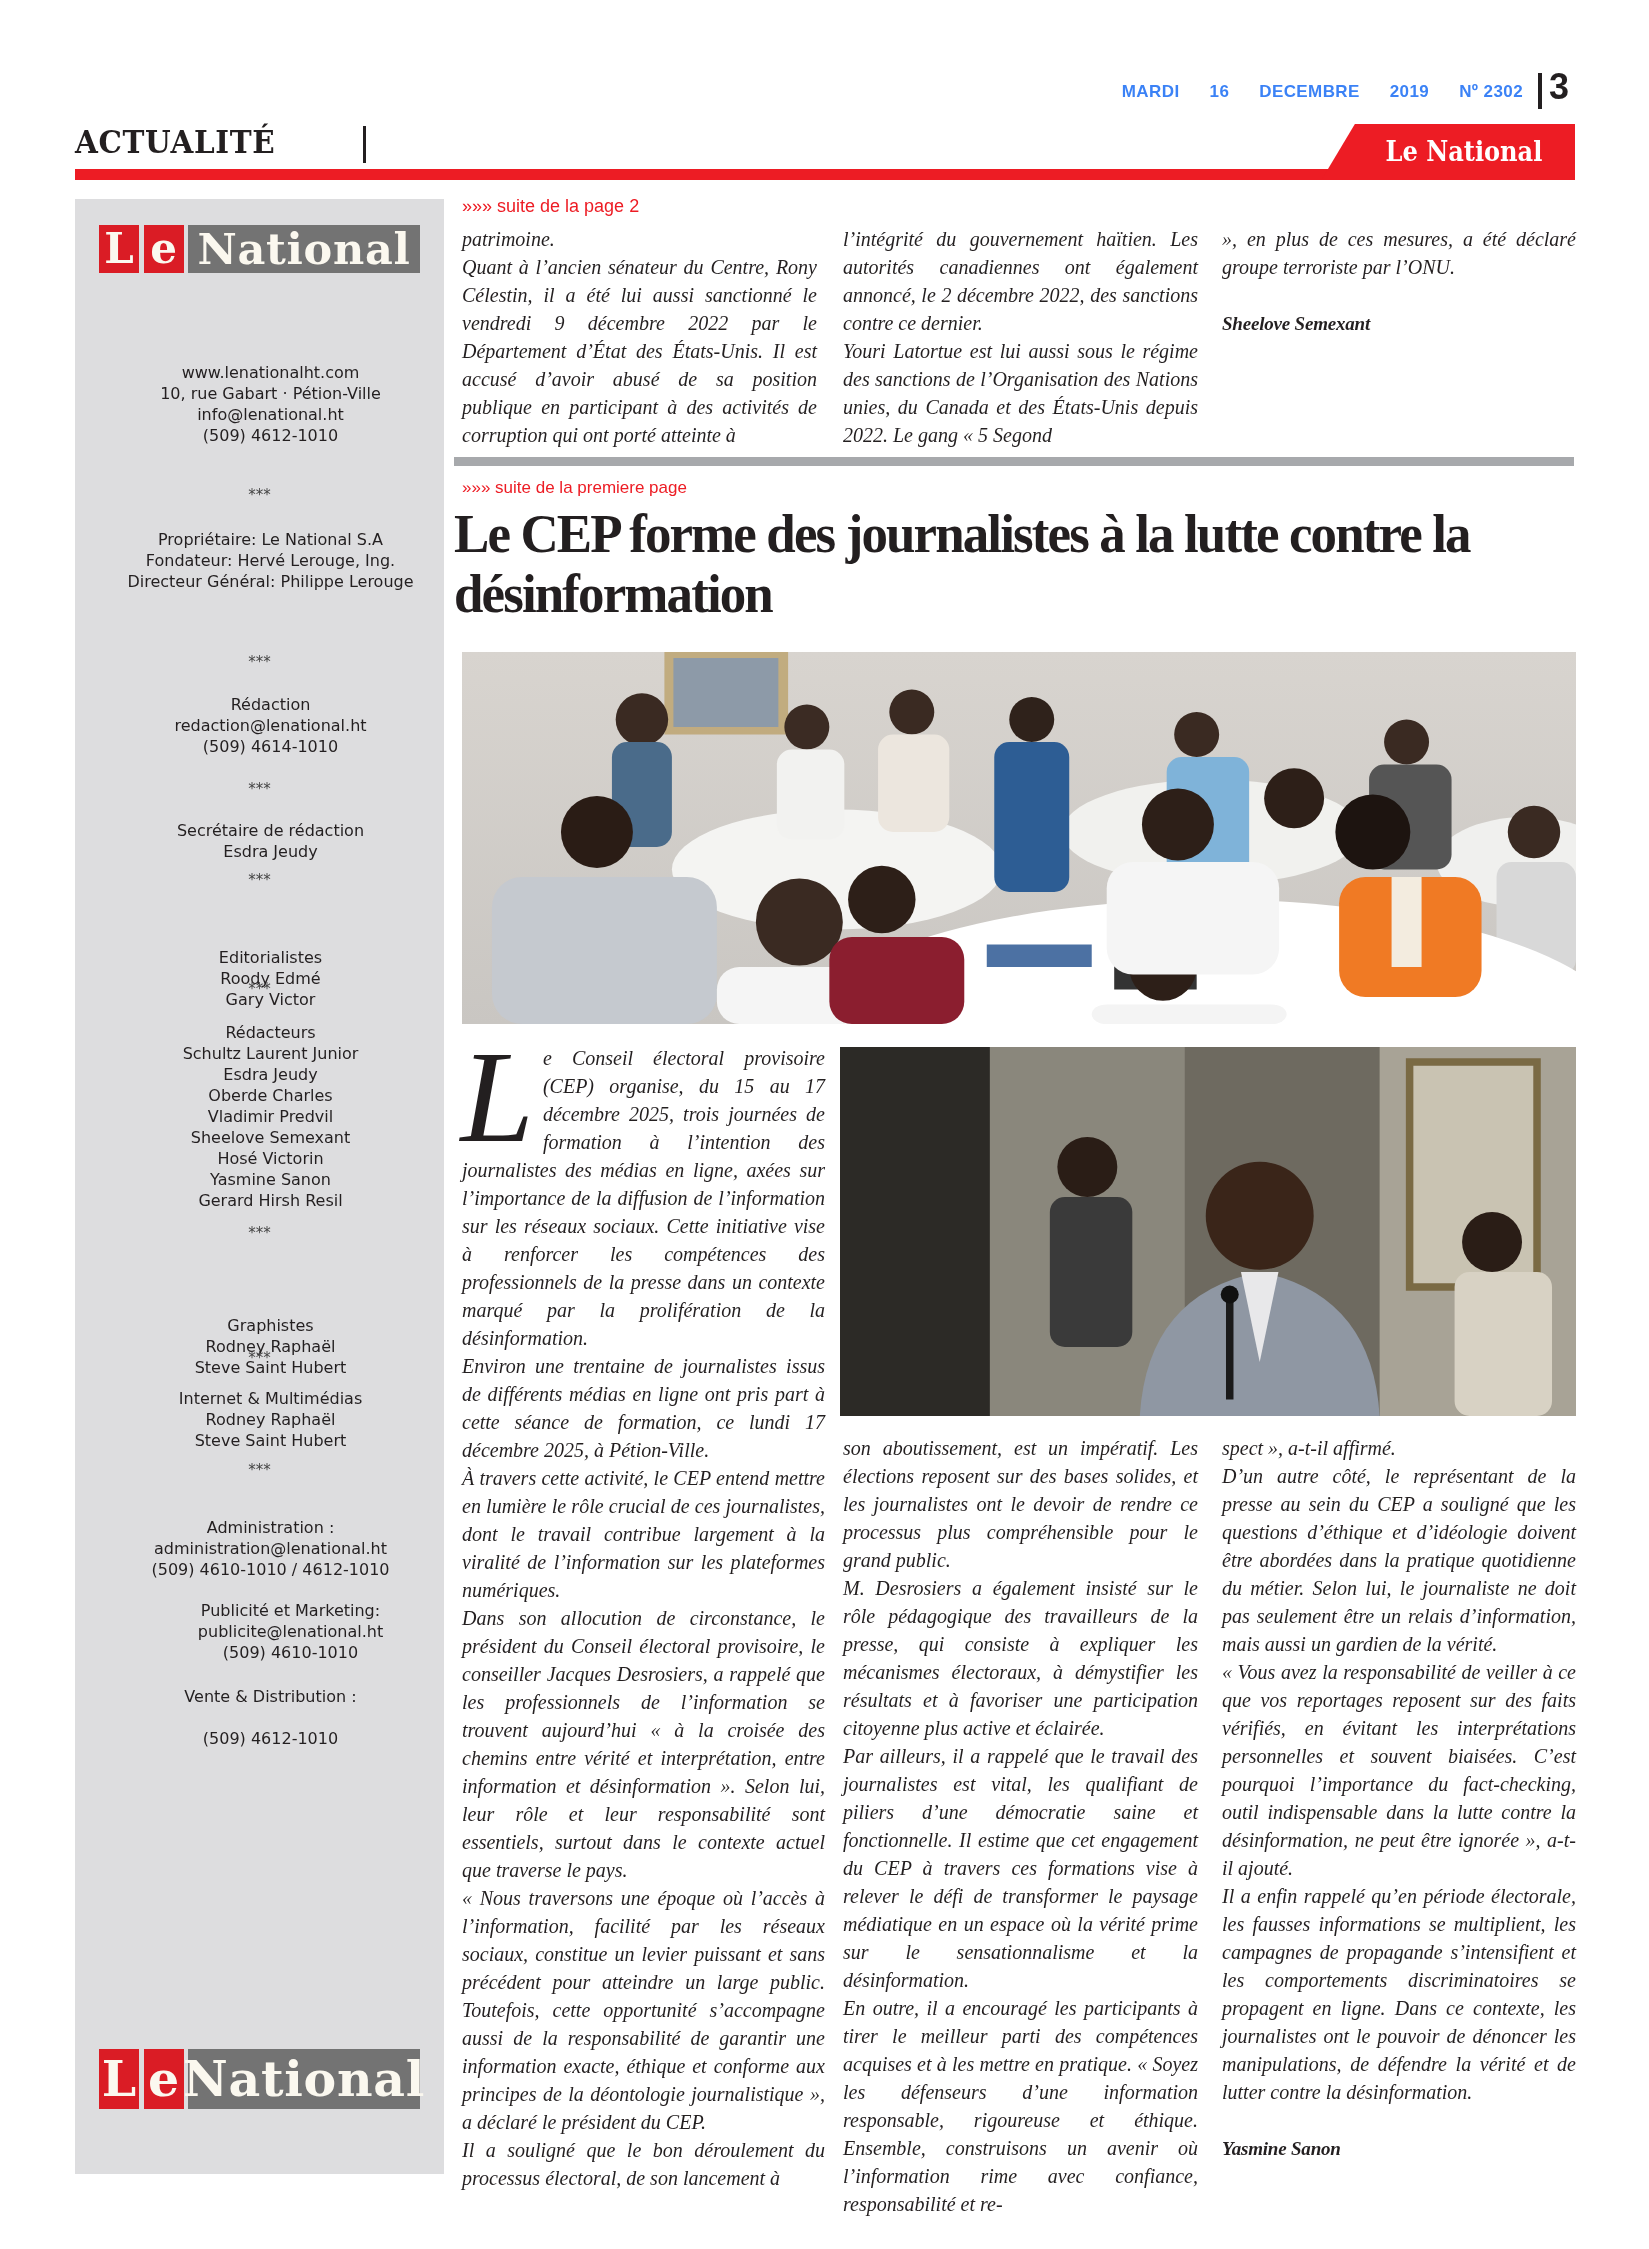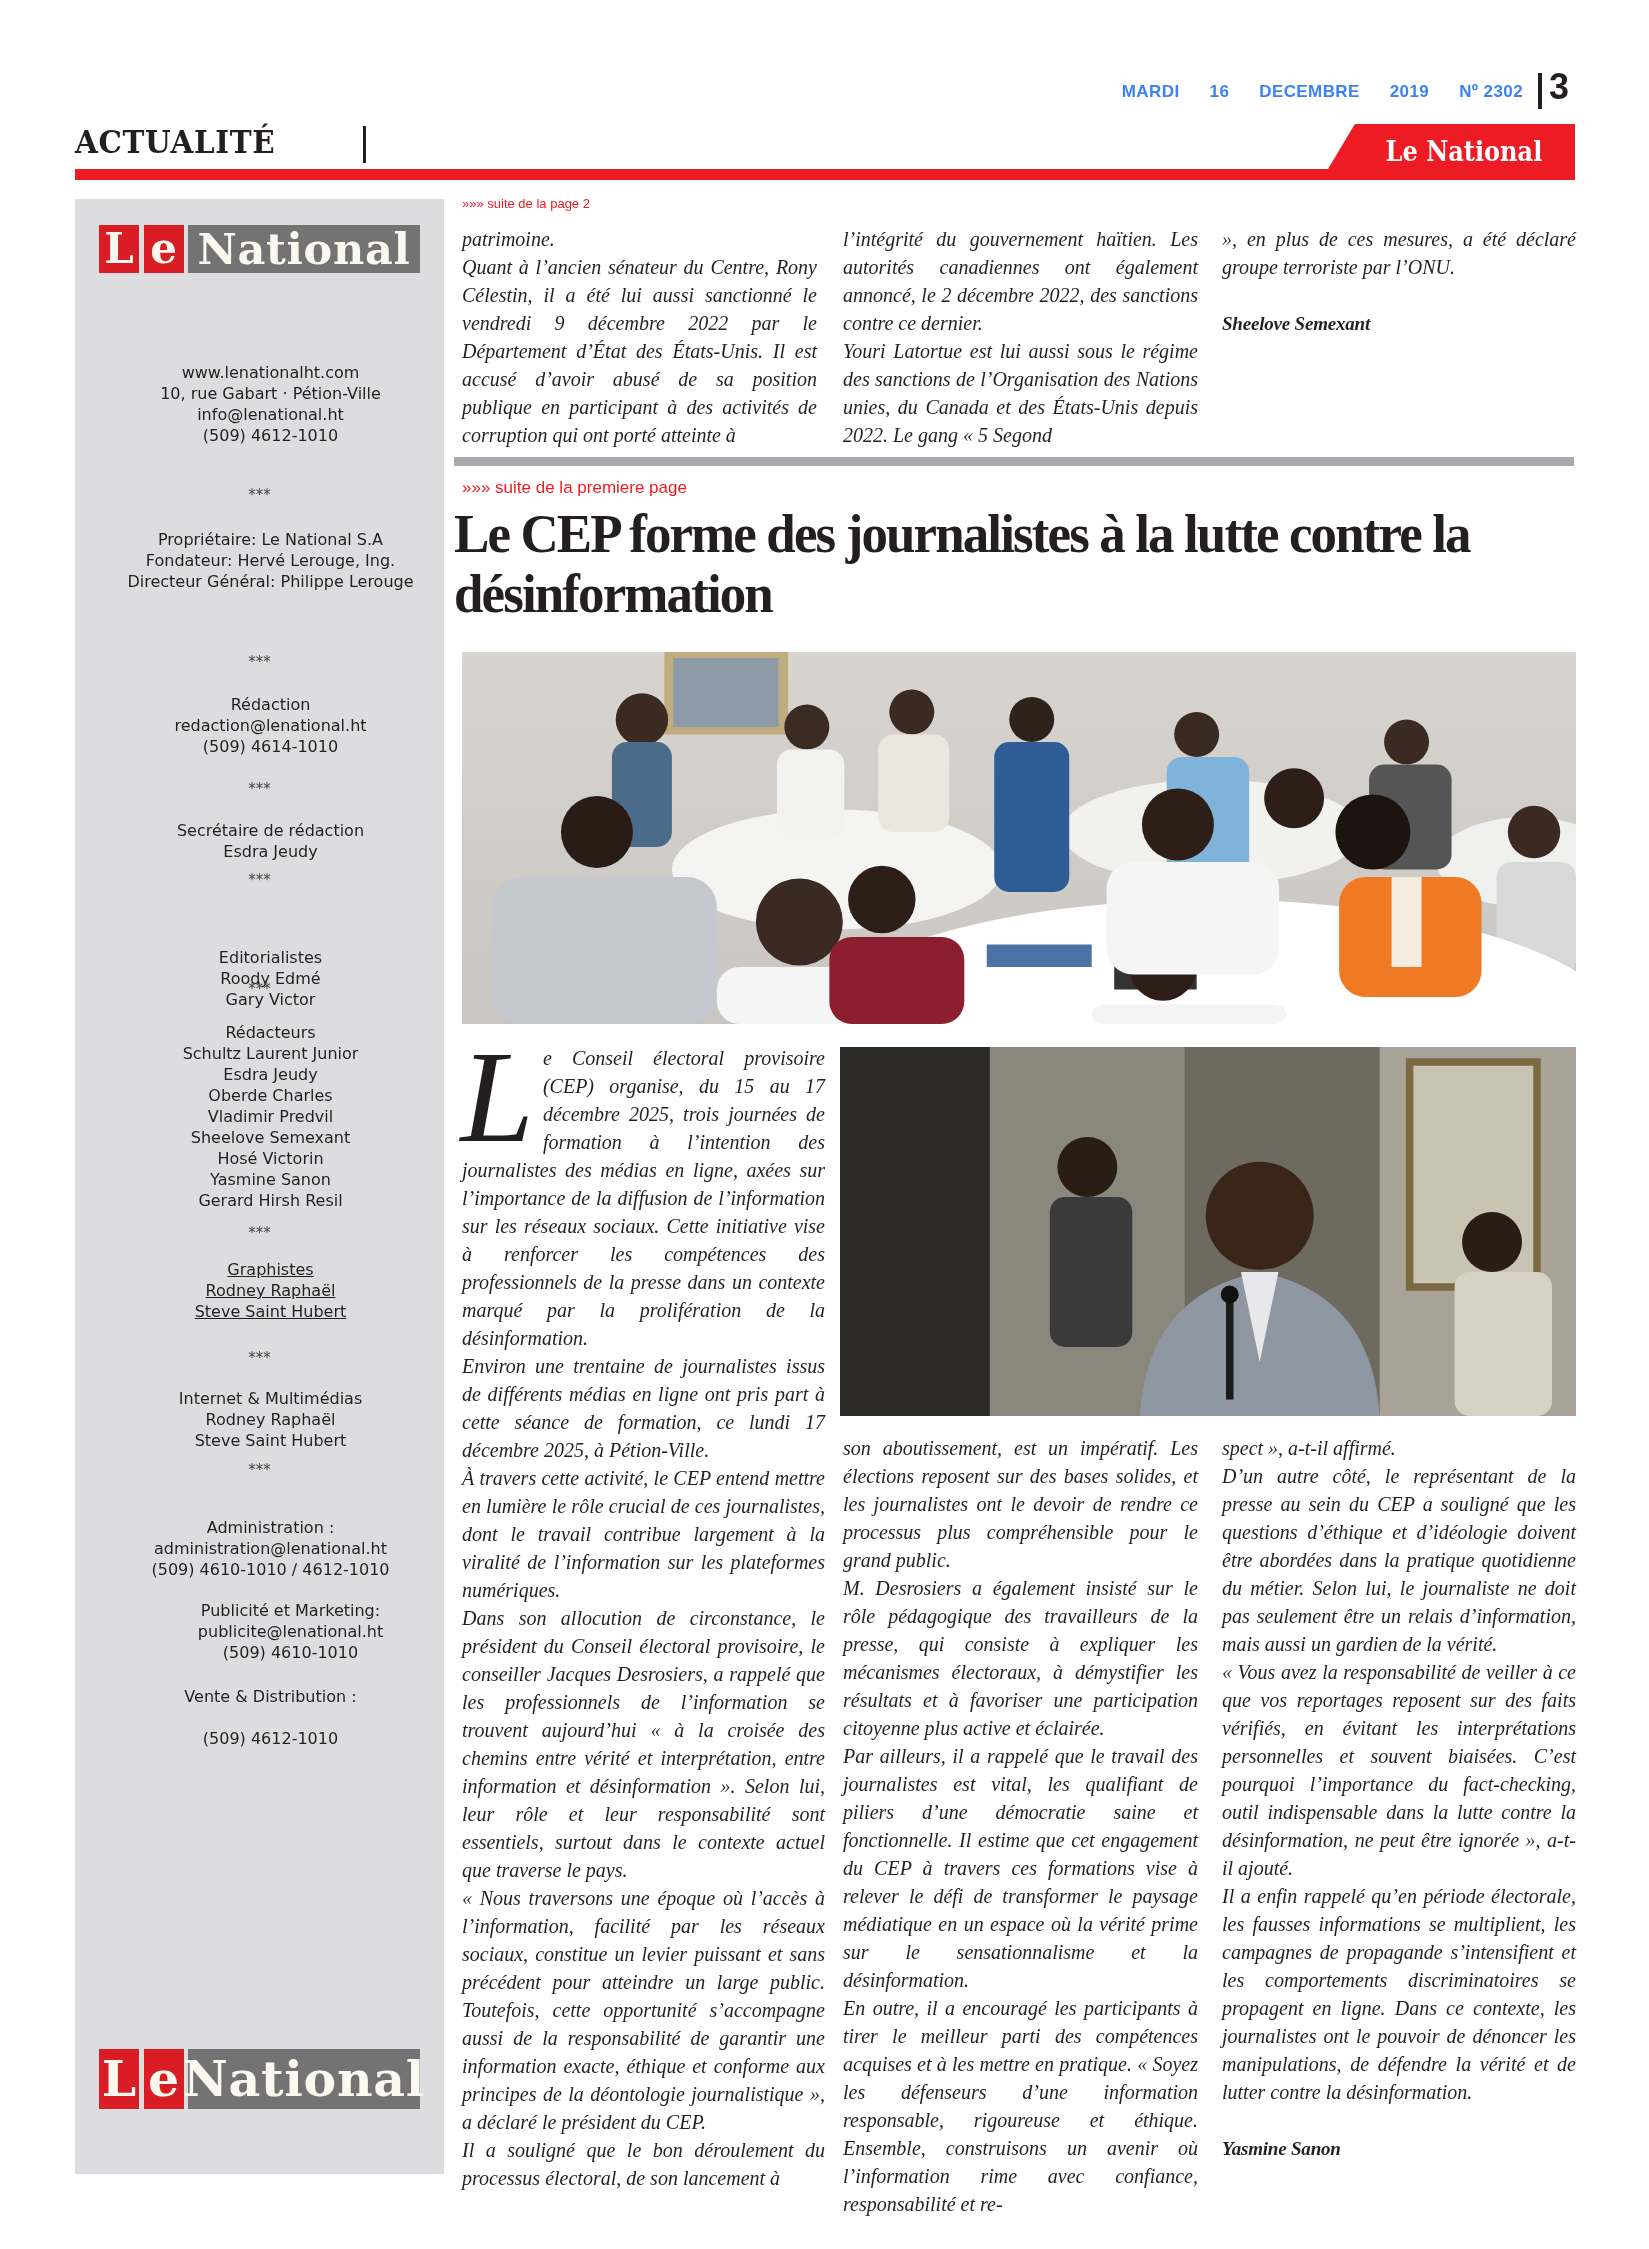--- a/index.html
+++ b/index.html
@@ -33,21 +33,21 @@
   }
   .logo { position: absolute; left: 24px; display: flex; gap: 4.5px; height: 48px; }
   .logo .box { background: #da1c25; color: #fbf8ef; font-family: "DejaVu Serif", serif; font-weight: bold; font-size: 42px; display: flex; align-items: center; justify-content: center; line-height: 1; }
   .logo .box.l, .logo .box.e { width: 40px; }
   .logo .box.n { background: #737373; width: 232px; font-size: 43px; letter-spacing: 0.7px; }
   .sb-block { position: absolute; left: 0; width: 100%; line-height: 21px; padding-left: 11px; }
   .sb-block div { white-space: nowrap; }
   .stars { position: absolute; left: 0; width: 100%; font-size: 15px; color: #444; line-height: 15px; }
 
   
-  .kicker { font-family: "Liberation Sans", sans-serif; color: #ed1c24; font-size: 13px; }
+  .kicker { font-family: "Liberation Sans", sans-serif; color: #ed1c24; font-size: 18px; }
   .body-text { font-family: "Liberation Serif", serif; font-size: 20px; line-height: 28px; text-align: justify; color: #231f20; font-style: italic; }
   .body-text p { margin: 0; }
   .col { position: absolute; }
   .byline { font-family: "Liberation Serif", serif; font-weight: bold; font-size: 19px; letter-spacing: -0.2px; }
   .gray-rule { position: absolute; top: 457px; left: 454px; width: 1120px; height: 9px; background: #a7a9ac; }
 
   
   .headline {
     position: absolute; top: 504px; left: 454px; width: 1125px;
     font-family: "Liberation Serif", serif; font-weight: bold; font-size: 54px; line-height: 60px; letter-spacing: -1.9px;
@@ -125,21 +125,21 @@
     <div>Esdra Jeudy</div>
     <div>Oberde Charles</div>
     <div>Vladimir Predvil</div>
     <div>Sheelove Semexant</div>
     <div>Hosé Victorin</div>
     <div>Yasmine Sanon</div>
     <div>Gerard Hirsh Resil</div>
   </div>
   <div class="stars" style="top:1027px;">***</div>
 
-  <div class="sb-block" style="top:1060px;text-decoration:underline;">
+  <div class="sb-block" style="top:1116px;">
     <div>Graphistes</div>
     <div>Rodney Raphaël</div>
     <div>Steve Saint Hubert</div>
   </div>
   <div class="stars" style="top:1152px;">***</div>
 
   <div class="sb-block" style="top:1189px;">
     <div>Internet &amp; Multimédias</div>
     <div>Rodney Raphaël</div>
     <div>Steve Saint Hubert</div>

